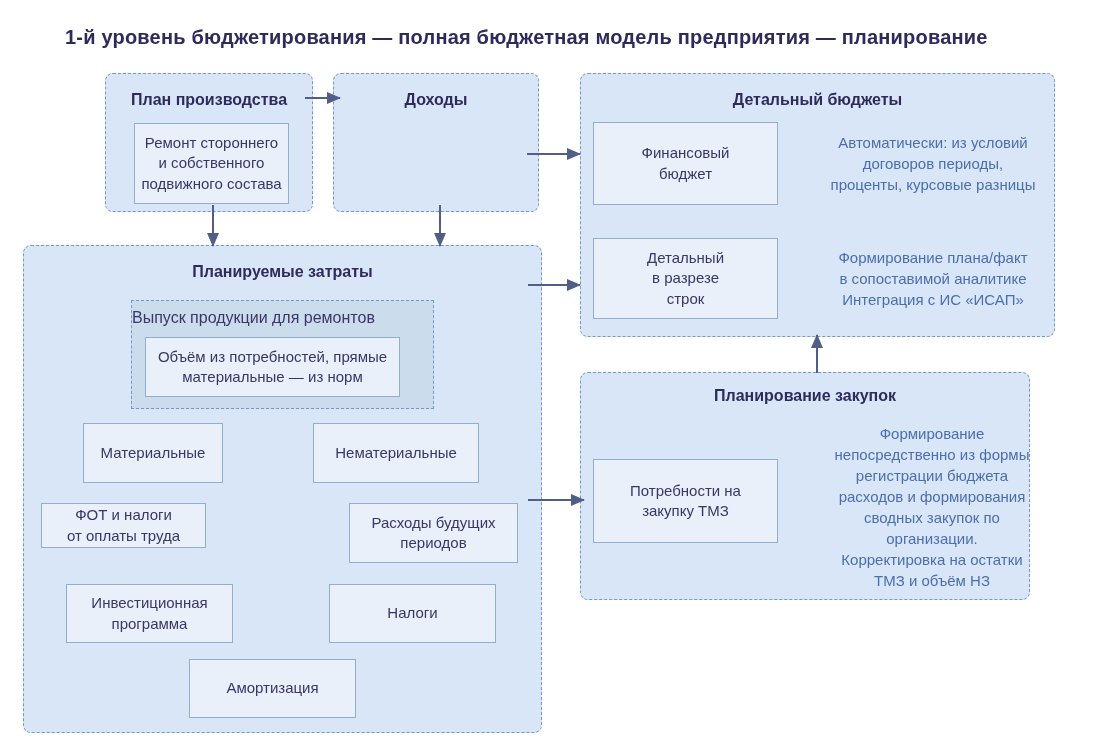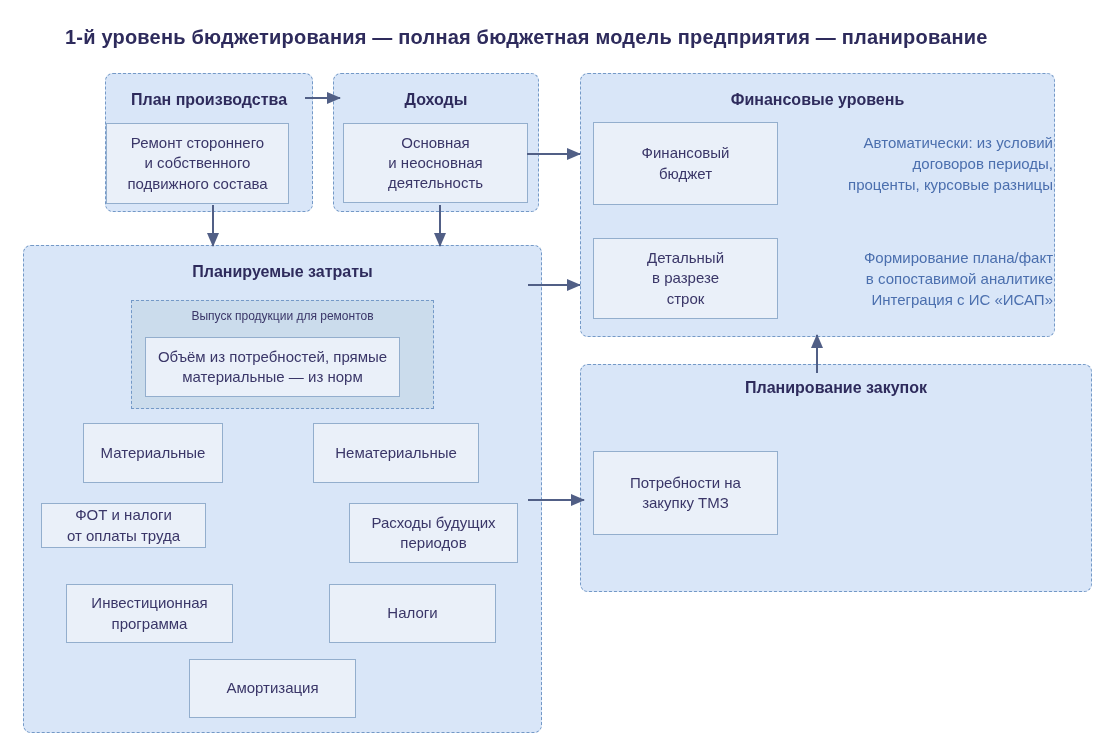--- a/index.html
+++ b/index.html
@@ -27,66 +27,63 @@
     text-align:center; font-size:16px; font-weight:700;
     color:var(--header,#2e2b5c);
   }
   .subgroup {
     position:absolute; box-sizing:border-box;
     background:var(--sub-fill,#cbdcec);
     border:1.8px dashed var(--dash,#7499c7);
   }
   .subhead {
     position:absolute; left:0; right:0; top:8px;
-    text-align:center; font-size:12px; font-weight:400;
+    font-size:16px; font-weight:400;
     color:var(--body,#3a3668);
   }
   .item {
     position:absolute; box-sizing:border-box;
     background:var(--item-fill,#eaf0f9);
     border:1px solid var(--item-border,#93aecd);
     display:flex; align-items:center; justify-content:center;
     text-align:center; white-space:pre-line;
     font-size:15px; line-height:1.35;
     color:var(--body,#3a3668);
   }
   .note {
     position:absolute;
     font-size:15px; line-height:1.4;
     color:var(--note,#4b6fae);
-    white-space:pre-line; text-align:right;
+    white-space:pre-line; text-align:center;
   }
   #arrows {
     position:absolute; left:0; top:0;
     pointer-events:none; z-index:5;
   }
 </style>
 </head>
 <body>
 
 <div id="canvas">
 
   <div class="title">1-й уровень бюджетирования — полная бюджетная модель предприятия — планирование</div>
 
   <div class="group" style="left:105px;top:73px;width:208px;height:139px">
     <div class="ghead">План производства</div>
-    <div class="item" style="left:0;top:49px;width:183px;height:81px">Ремонт стороннего
+    <div class="item" style="left:28px;top:49px;width:155px;height:81px">Ремонт стороннего
 и собственного
 подвижного состава</div>
   </div>
 
   <div class="group" style="left:333px;top:73px;width:206px;height:139px">
     <div class="ghead">Доходы</div>
-    <div class="item" style="left:9px;top:49px;width:185px;height:80px">Основная
-и неосновная
-деятельность</div>
   </div>
 
   <div class="group" style="left:580px;top:73px;width:475px;height:264px">
-    <div class="ghead">Финансовые уровень</div>
+    <div class="ghead">Детальный бюджеты</div>
     <div class="item" style="left:12px;top:48px;width:185px;height:83px">Финансовый
 бюджет</div>
     <div class="note" style="left:232px;top:58px;width:240px">Автоматически: из условий
 договоров периоды,
 проценты, курсовые разницы</div>
     <div class="item" style="left:12px;top:164px;width:185px;height:81px">Детальный
 в разрезе
 строк</div>
     <div class="note" style="left:232px;top:173px;width:240px">Формирование плана/факт
 в сопоставимой аналитике
@@ -107,24 +104,32 @@
     <div class="item" style="left:17px;top:257px;width:165px;height:45px">ФОТ и налоги
 от оплаты труда</div>
     <div class="item" style="left:325px;top:257px;width:169px;height:60px">Расходы будущих
 периодов</div>
     <div class="item" style="left:42px;top:338px;width:167px;height:59px">Инвестиционная
 программа</div>
     <div class="item" style="left:305px;top:338px;width:167px;height:59px">Налоги</div>
     <div class="item" style="left:165px;top:413px;width:167px;height:59px">Амортизация</div>
   </div>
 
-  <div class="group" style="left:580px;top:364px;width:512px;height:228px">
+  <div class="group" style="left:580px;top:372px;width:450px;height:228px">
     <div class="ghead" style="top:14px">Планирование закупок</div>
     <div class="item" style="left:12px;top:86px;width:185px;height:84px">Потребности на
 закупку ТМЗ</div>
+    <div class="note" style="left:232px;top:50px;width:238px">Формирование
+непосредственно из формы
+регистрации бюджета
+расходов и формирования
+сводных закупок по
+организации.
+Корректировка на остатки
+ТМЗ и объём НЗ</div>
   </div>
 
   <svg id="arrows" width="1105" height="742" viewBox="0 0 1105 742">
     <defs>
       <marker id="ah" markerUnits="userSpaceOnUse" markerWidth="16" markerHeight="14" refX="13" refY="6" orient="auto">
         <path d="M0,0 L14,6 L0,12 Z" style="fill:var(--arrow,#515f86)"></path>
       </marker>
     </defs>
     <line x1="305" y1="98" x2="340" y2="98" style="stroke:var(--arrow,#515f86);stroke-width:2" marker-end="url(#ah)"></line>
     <line x1="213" y1="205" x2="213" y2="246" style="stroke:var(--arrow,#515f86);stroke-width:2" marker-end="url(#ah)"></line>

